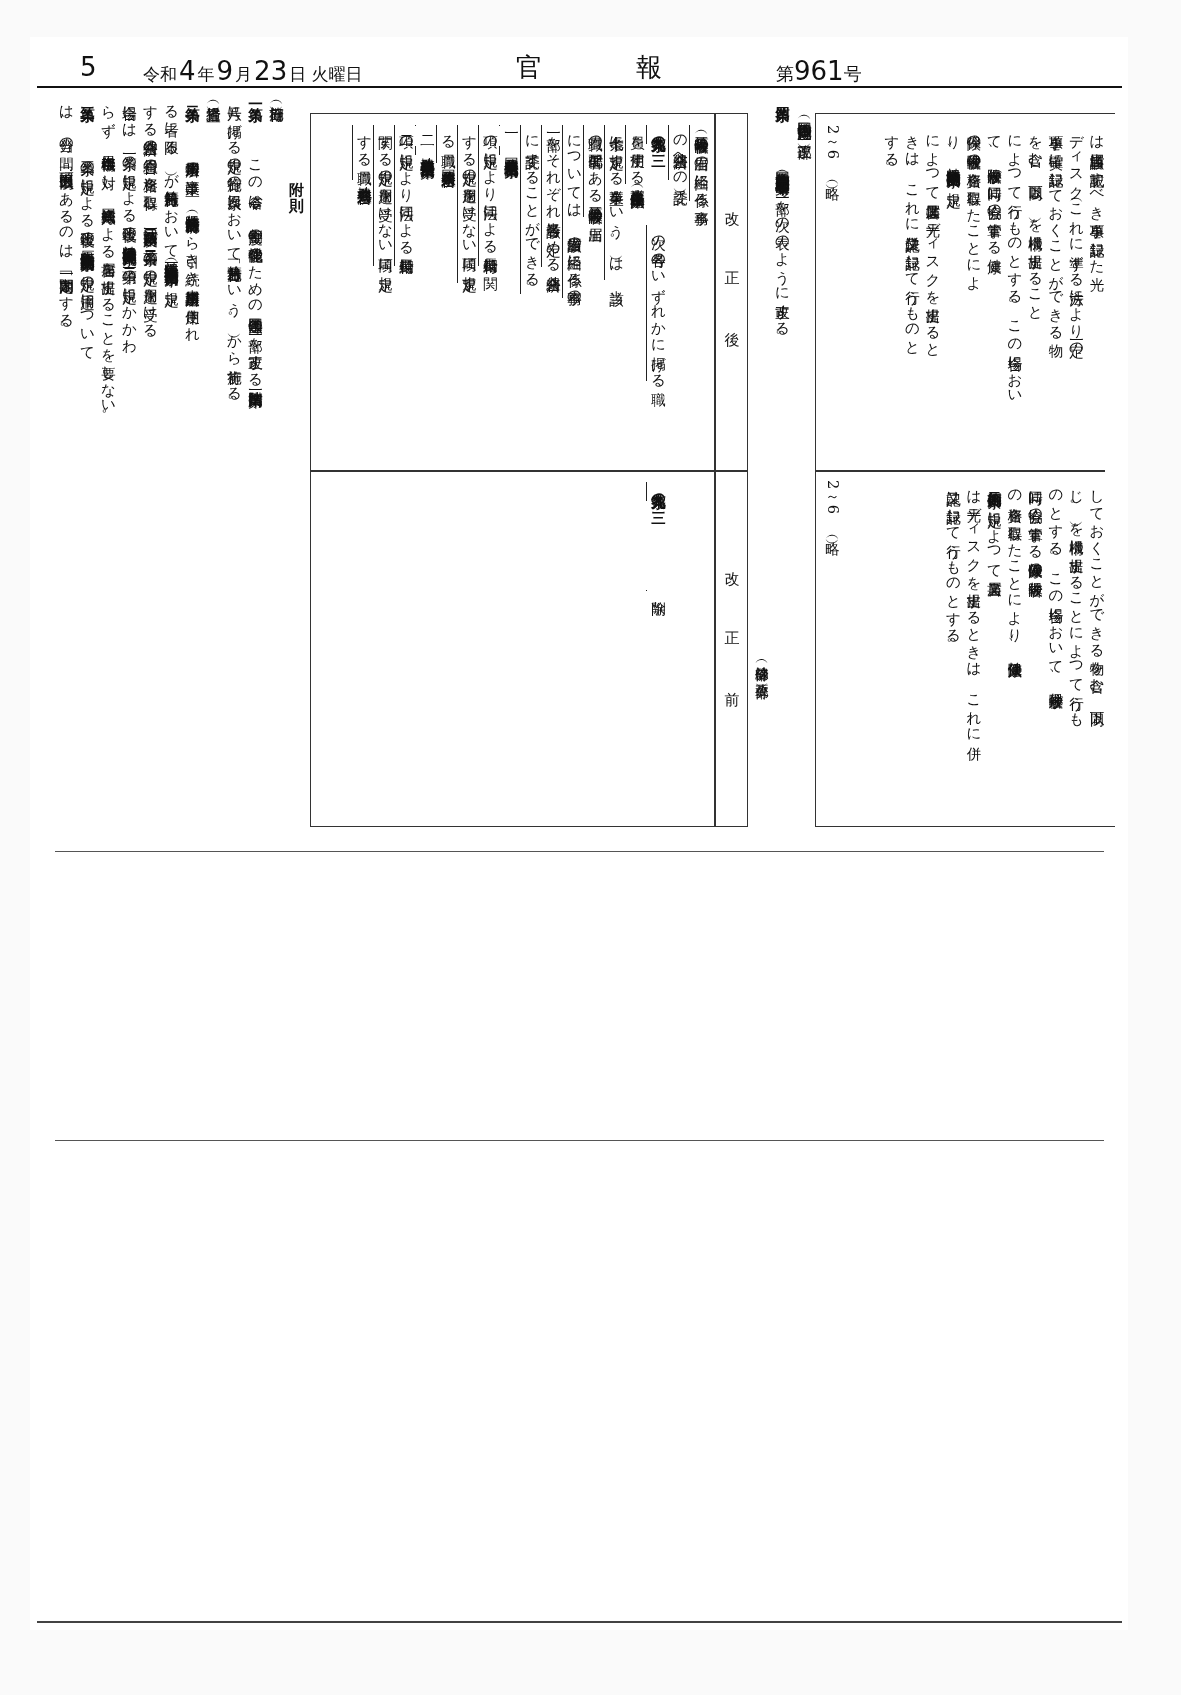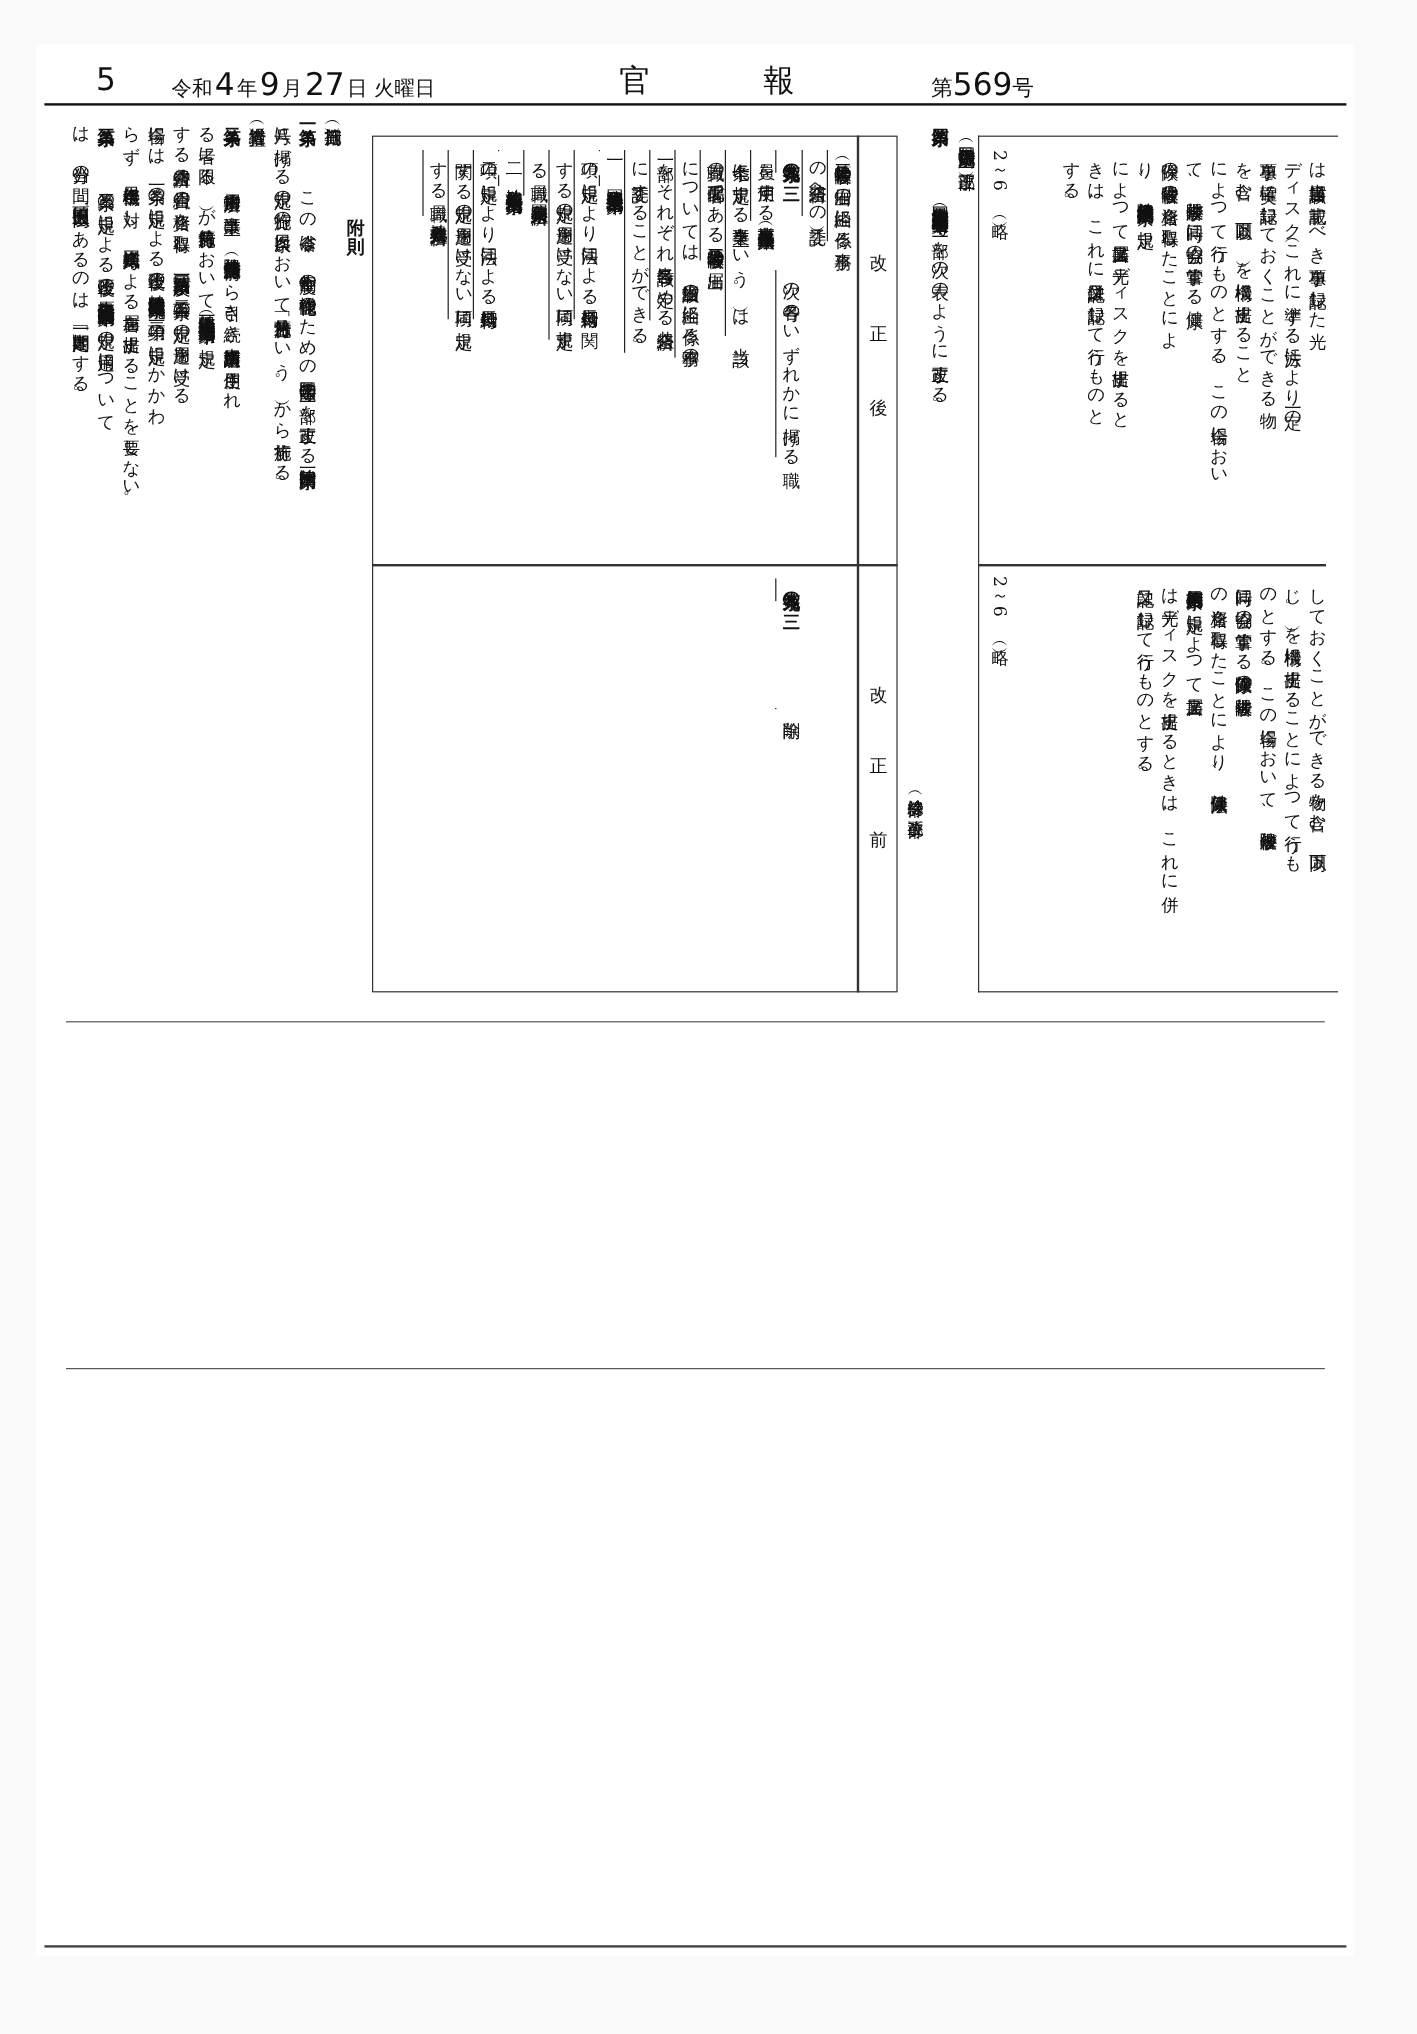--- a/index.html
+++ b/index.html
@@ -26,26 +26,26 @@
   .lbl { position:absolute; writing-mode:vertical-rl; font-size:15px; }
 </style>
 </head>
 <body>
 
 <div class="sheet"></div>
 
 <div class="hdr" style="left:0;width:1181px;">
   <span class="pg">5</span>
   <span class="date">
-    <span>令和</span><b>4</b><span>年</span><b>9</b><span>月</span><b>27</b><span>日</span>
+    <span>令和</span><b>4</b><span>年</span><b>9</b><span>月</span><b>23</b><span>日</span>
     <span style="">火曜日</span>
   </span>
   <span class="title1">官</span>
   <span class="title2">報</span>
-  <span class="issue"><span>第</span><b>569</b><span>号</span></span>
+  <span class="issue"><span>第</span><b>961</b><span>号</span></span>
 </div>
 <div class="rule-head"></div>
 
 <div class="box" style="left:815px;top:113px;width:300px;height:714px;border-right:none;"></div>
 <div class="hline" style="left:815px;top:470px;width:290px;"></div>
 <div class="vt" style="right:74px;top:125px;height:340px;">は当該届書に記載すべき事項を記録した光
 ディスク（これに準ずる方法により一定の
 事項を確実に記録しておくことができる物
 を含む。以下同じ。）を機構に提出すること
 によつて行うものとする。この場合におい

